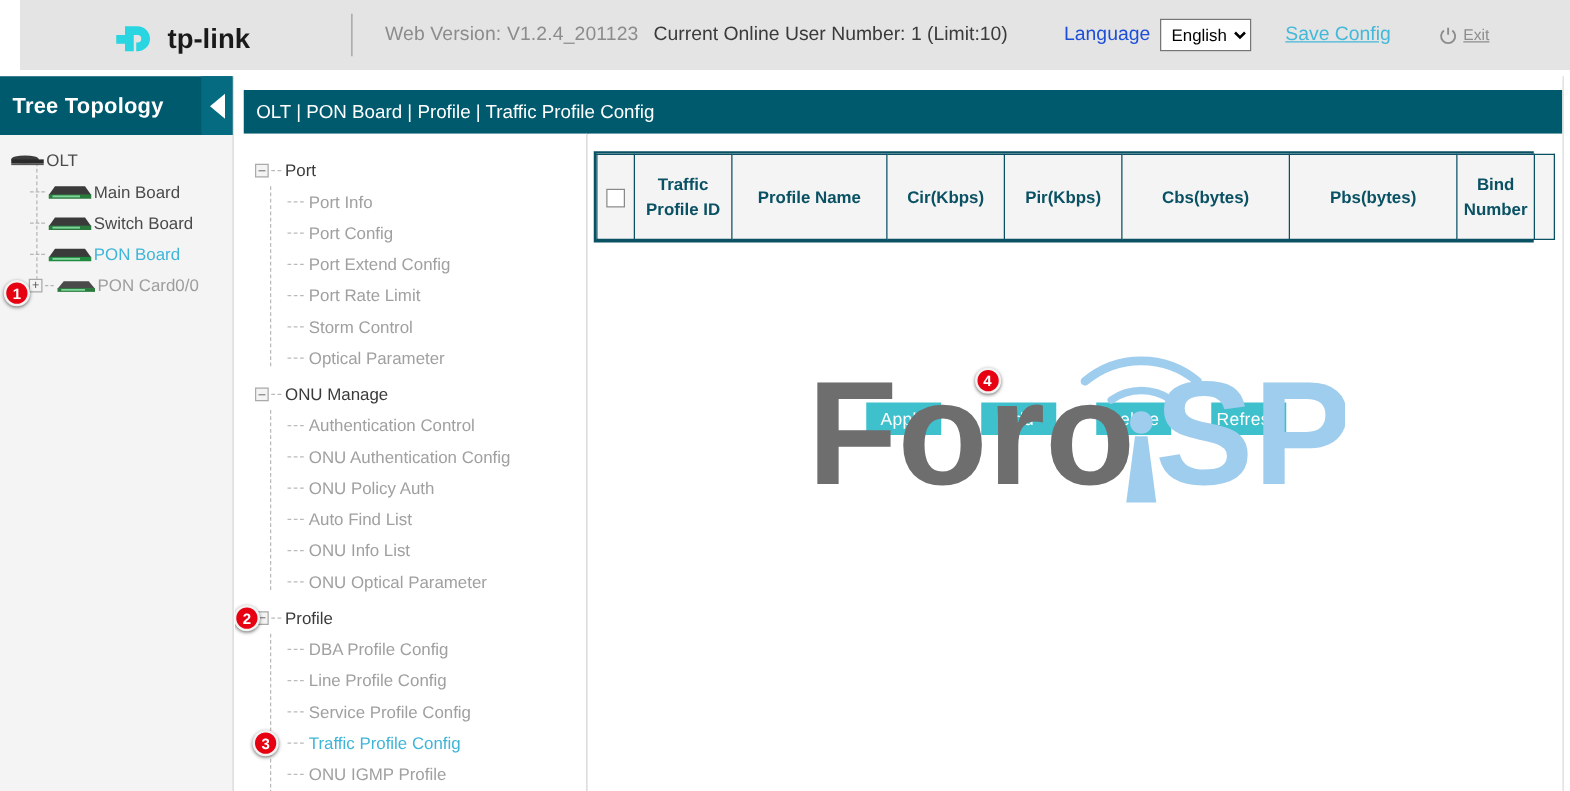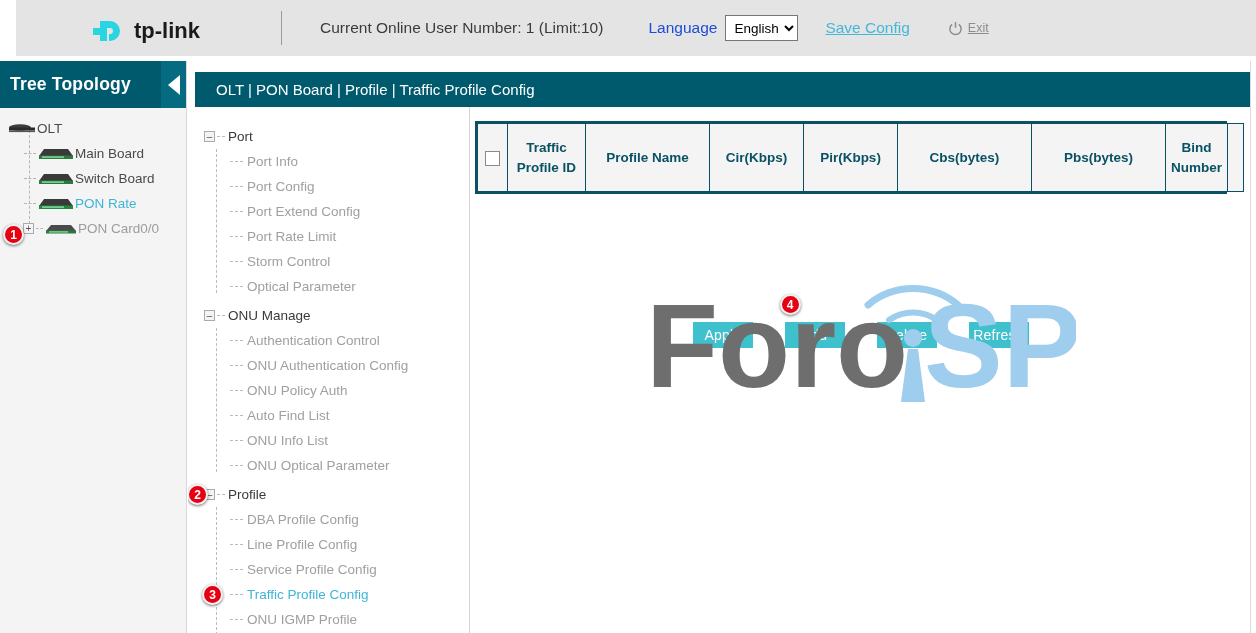--- a/index.html
+++ b/index.html
@@ -129,21 +129,21 @@
   }
 
   
   .breadcrumb {
     position: absolute; left: 195px; top: 72px;
     width: 1055px; height: 35px;
     background: #005a6e;
     display: flex; align-items: center;
   }
   .breadcrumb-text {
-    color: #ffffff; font-size: 15px; padding-left: 21px;
+    color: #ffffff; font-size: 15px; padding-left: 10px;
   }
 
   
   .menu-col {
     position: absolute; left: 188px; top: 107px;
     width: 282px; height: 526px;
     background: #ffffff;
     border-right: 1px solid #d4d4d4;
     padding-top: 17px;
     overflow: hidden;
@@ -237,20 +237,21 @@
 <div class="top-header">
   <div class="logo-wrap">
     <svg class="logo-svg" width="118" height="32" viewBox="0 0 118 32">
       <path d="M10 9 h10 a10 10 0 0 1 0 20 h-1 v-7 h1 a3 3 0 0 0 0-6 h-3 v13 h-7 z" fill="#29d5e0"></path>
       <path d="M3 16 h8 v7 h-8 z" fill="#29d5e0"></path>
       <text x="44" y="26" font-family="Liberation Sans, sans-serif" font-size="22" font-weight="600" fill="#1a1a1a">tp-link</text>
     </svg>
   </div>
   <div class="header-divider"></div>
   <div class="header-info">
+    <span class="web-version">Web Version: V1.2.4_201123</span>
     <span class="online-users">Current Online User Number: 1 (Limit:10)</span>
     <span class="lang-label">Language</span>
     <select class="lang-select">
       <option>English</option>
     </select>
     <span class="save-config">Save Config</span>
     <span class="exit-wrap">
       <svg width="15" height="15" viewBox="0 0 20 20">
         <path d="M5.5 4.5 A7.5 7.5 0 1 0 14.5 4.5" fill="none" stroke="#8c8c8c" stroke-width="2"></path>
         <line x1="10" y1="1.5" x2="10" y2="9" stroke="#8c8c8c" stroke-width="2"></line>
@@ -301,21 +302,21 @@
       <span class="tree-label">Switch Board</span>
     </div>
 
     <div class="tree-row lvl1">
       <span class="dashline"></span>
       <svg width="36" height="15" viewBox="0 0 36 15" class="dev-icon">
         <path d="M6 3 L30 3 L35 10 L1 10 Z" fill="#3a3a3a"></path>
         <rect x="1" y="9.5" width="34" height="3.5" fill="#1f8a3f"></rect>
         <rect x="4" y="10.3" width="22" height="1.6" fill="#7ed49a"></rect>
       </svg>
-      <span class="tree-label active">PON Rate</span>
+      <span class="tree-label active">PON Board</span>
     </div>
 
     <div class="tree-row lvl2" style="padding-left:23px;">
       <span class="expander">+</span>
       <span class="dashline" style="width:7px;"></span>
       <svg width="32" height="14" viewBox="0 0 32 14" class="dev-icon">
         <path d="M6 3 L26 3 L31 9 L1 9 Z" fill="#4a4a4a"></path>
         <rect x="1" y="8.5" width="30" height="3" fill="#2a7a3d"></rect>
         <rect x="4" y="9.2" width="19" height="1.4" fill="#7ed49a"></rect>
       </svg>

